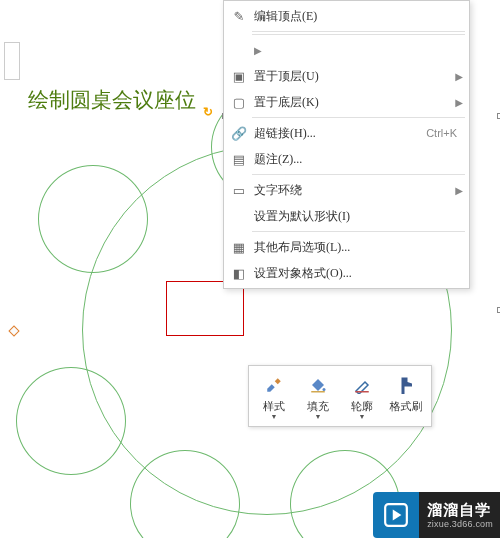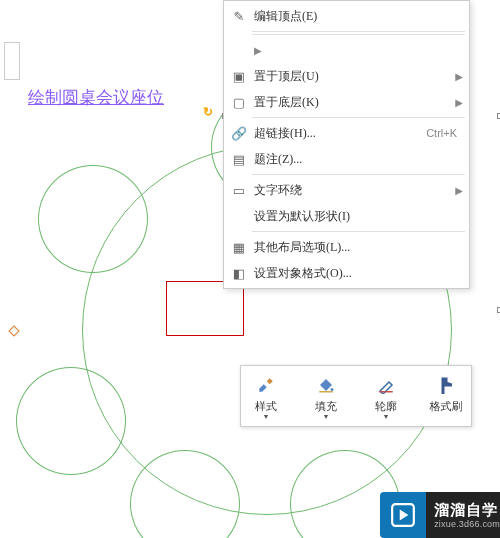--- a/index.html
+++ b/index.html
@@ -20,23 +20,22 @@
   .text-box {
     position: absolute;
     left: 4px; top: 42px;
     width: 16px; height: 38px;
     border: 1px solid #ccc;
   }
   .title-text {
     position: absolute;
     left: 28px;
     top: 86px;
-    font-size: 17px;
-    color: #8b5cf6;
-    text-decoration: underline;
+    font-size: 21px;
+    color: #4d7c0f;
   }
   .shape-group {
     position: absolute;
     left: 30px;
     top: 115px;
     width: 460px;
     height: 400px;
   }
   .big-circle {
     position: absolute;
@@ -120,29 +119,28 @@
   .menu-label { flex: 1; padding-left: 4px; font-family: Liberation Serif, serif; }
   .menu-shortcut { color: #888; font-size: 11px; padding-right: 6px; }
   .menu-arrow { color: #888; font-size: 10px; padding-left: 4px; }
   .menu-sep {
     height: 1px;
     background: #e0e0e0;
     margin: 2px 4px 2px 28px;
   }
   .floating-toolbar {
     position: absolute;
-    left: 240px;
+    left: 248px;
     top: 365px;
     background: #fff;
     border: 1px solid #ccc;
     box-shadow: 1px 1px 4px rgba(0,0,0,0.15);
     padding: 3px;
     display: flex;
     z-index: 5;
-    gap: 16px;
   }
   .tb-btn {
     width: 44px;
     height: 54px;
     display: flex;
     flex-direction: column;
     align-items: center;
     justify-content: flex-start;
     padding-top: 4px;
     font-size: 11px;
@@ -167,21 +165,21 @@
     border-radius: 4px 0 0 4px;
     display: flex;
     align-items: center;
     justify-content: center;
   }
   .wm-play svg { width: 26px; height: 26px; }
   .wm-text {
     background: #232323;
     color: #fff;
     height: 46px;
-    padding: 4px 0 4px 8px;
+    padding: 4px 7px 4px 8px;
     display: flex;
     flex-direction: column;
     justify-content: center;
     line-height: 1.2;
   }
   .wm-title { font-size: 15px; font-weight: bold; letter-spacing: 1px; }
   .wm-sub { font-size: 9px; color: #bbb; letter-spacing: 0.2px; }
 </style>
 </head>
 <body>

